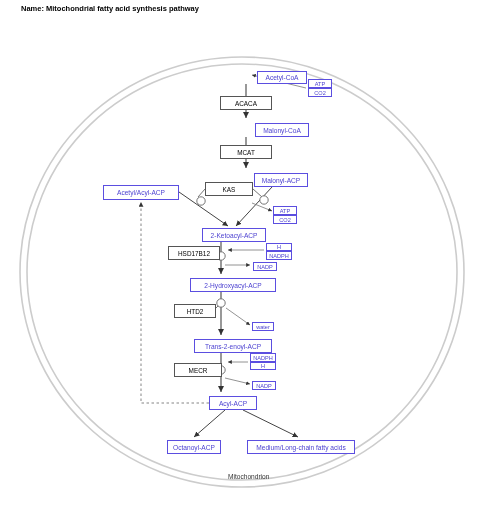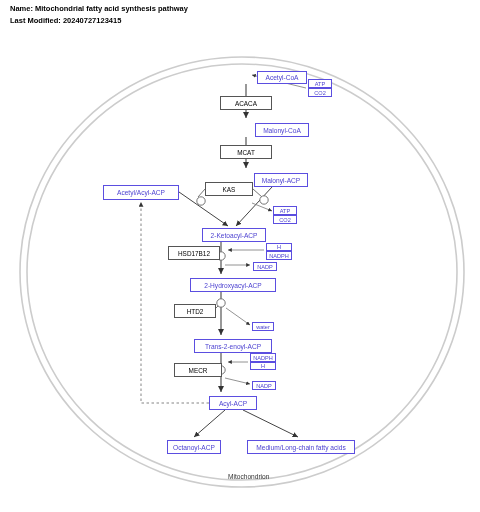--- a/index.html
+++ b/index.html
@@ -4,21 +4,21 @@
 <style>
   html,body{margin:0;padding:0;}
   body{
     width:480px;height:512px;
     background:#ffffff;
     font-family:"Liberation Sans", sans-serif;
     position:relative;
     overflow:hidden;
   }
   .header{
-    position:absolute;left:10px;top:3px;
+    position:absolute;left:21px;top:3px;
     font-size:7.5px;font-weight:bold;color:#000;
     line-height:11.5px;
   }
   .header div{white-space:nowrap;}
 
   #canvas{position:absolute;left:0;top:0;width:480px;height:512px;}
 
   .node{
     position:absolute;
     box-sizing:border-box;
@@ -45,21 +45,20 @@
     position:absolute;
     font-size:6.6px;color:#333;
     white-space:nowrap;
   }
 </style>
 </head>
 <body>
 
 <div class="header">
   <div>Name: Mitochondrial fatty acid synthesis pathway</div>
-  <div>Last Modified: 20240727123415</div>
 </div>
 
 <svg id="canvas">
   <defs>
     <marker id="ah" markerWidth="7" markerHeight="7" refX="5.4" refY="2.7" orient="auto">
       <path d="M0,0 L5.4,2.7 L0,5.4 z" fill="#333"></path>
     </marker>
     <marker id="ahs" markerWidth="6" markerHeight="6" refX="4.8" refY="2.4" orient="auto">
       <path d="M0,0 L4.8,2.4 L0,4.8 z" fill="#333"></path>
     </marker>

